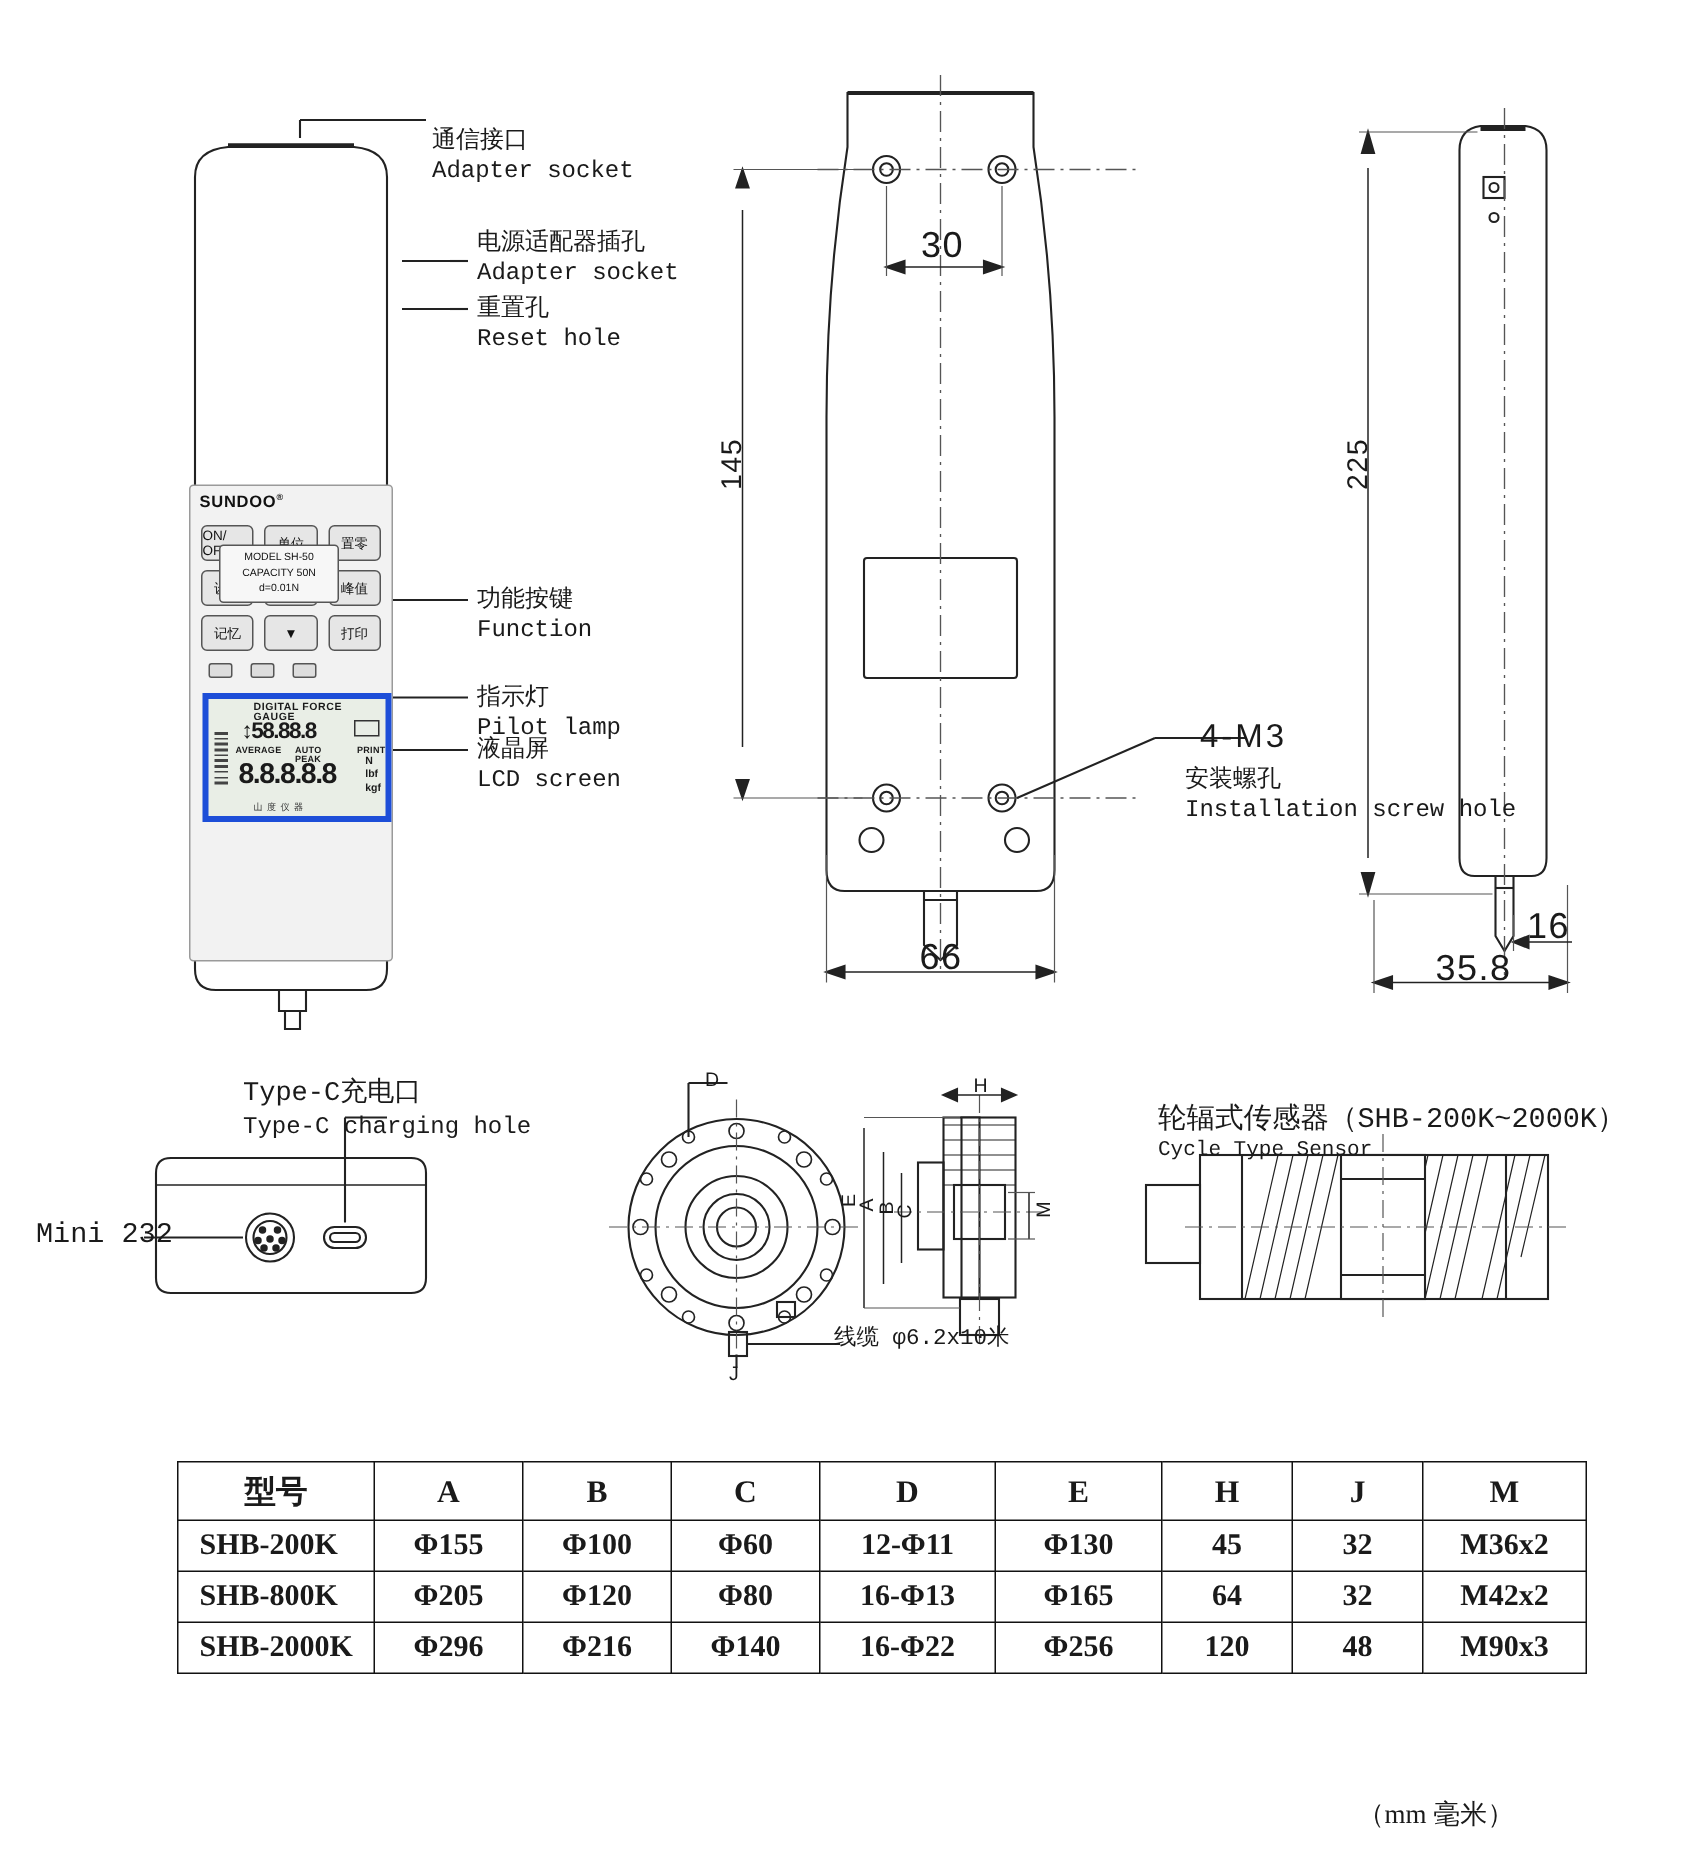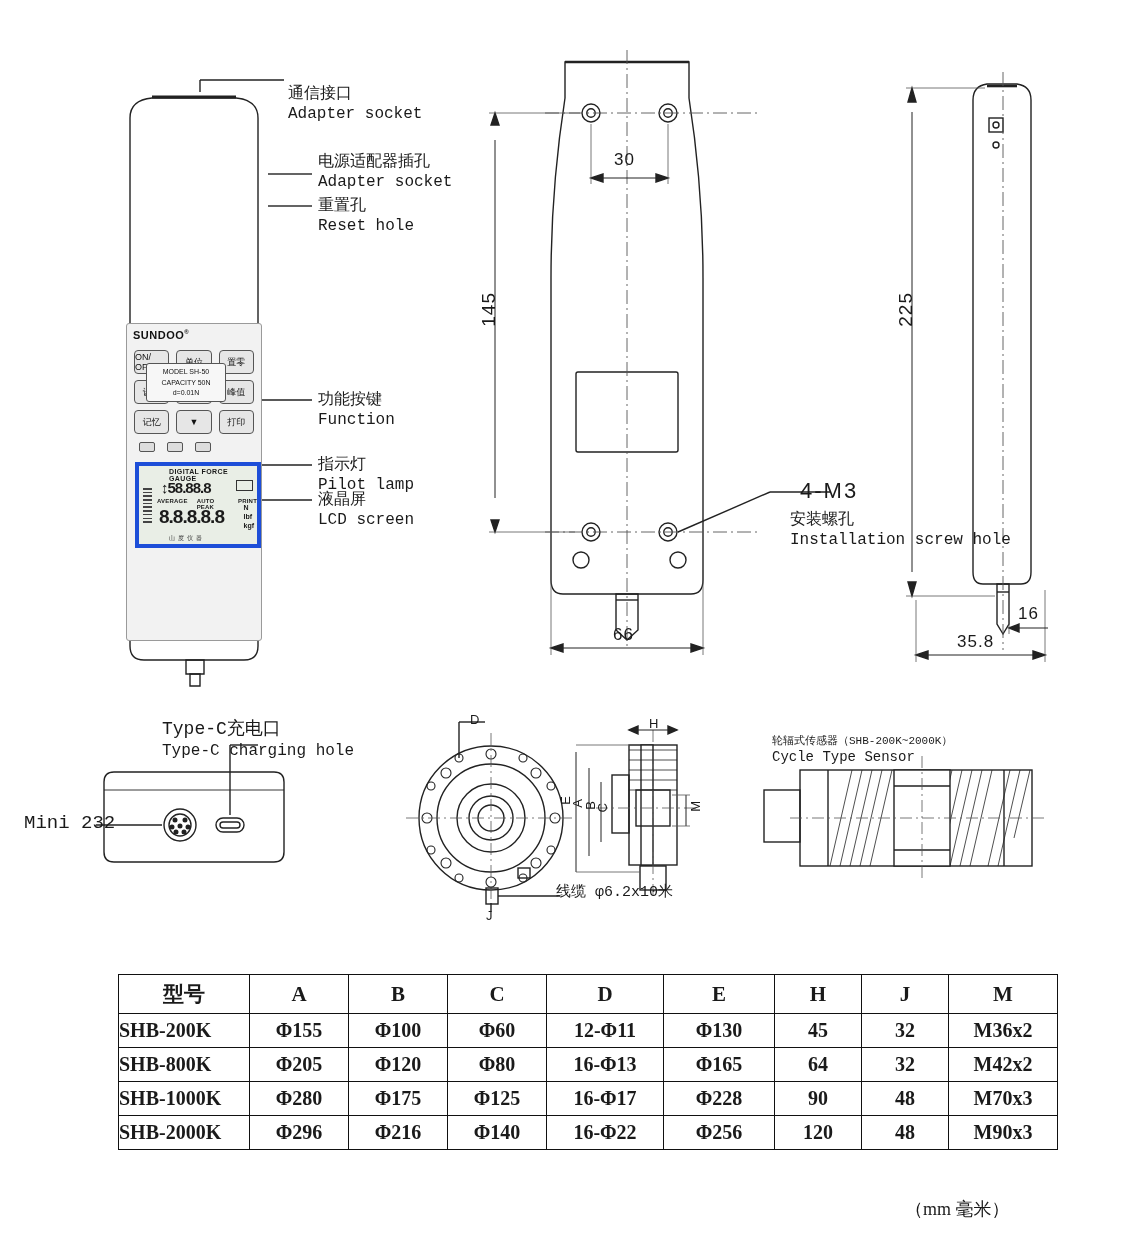--- a/index.html
+++ b/index.html
@@ -8,38 +8,38 @@
     background:#ffffff;
     font-family:"Liberation Serif", serif;
     color:#1a1a1a;
     position:relative;
     overflow:hidden;
   }
   .abs{position:absolute;font-family:Liberation Mono, monospace;}
   .lbl{font-size:15px;line-height:1.25;white-space:nowrap;}
   .lbl .cn{font-size:16px;}
   .lbl .en{font-size:16px;}
-  .dim{font-family:"Liberation Sans", sans-serif;font-size:17px;letter-spacing:1px;}
+  .dim{font-family:"Liberation Sans", sans-serif;font-size:24px;letter-spacing:1px;}
   .dimv{font-family:"Liberation Sans", sans-serif;font-size:19px;letter-spacing:1px;
         writing-mode:vertical-rl;transform:rotate(180deg);}
   svg{position:absolute;left:0;top:0;}
   
   #spec-table{
     position:absolute;left:118px;top:974px;border-collapse:collapse;
   }
   #spec-table td,#spec-table th{
     border:1.5px solid #111;
     font-family:"Liberation Serif", serif;
     font-size:20px;
     text-align:center;
     padding:5px 0;
     font-weight:bold;
   }
   #spec-table th{font-size:21px;}
-  #spec-table td.model{text-align:left;}
+  #spec-table td.model{text-align:left;padding-left:14px;}
   .tbl-note{position:absolute;left:905px;top:1163px;font-size:18px;margin-top:34px;}
   
   .meter-body{
     position:absolute;left:118px;top:95px;width:152px;height:570px;
   }
   .panel{
     position:absolute;left:8px;top:228px;width:134px;height:316px;
     background:#f2f2f2;border:1px solid #9a9a9a;border-radius:3px;
   }
   .brand{
@@ -403,21 +403,21 @@
 <div class="abs" style="left:649px;top:716px;font-size:13px;font-family:'Liberation Sans',sans-serif;">H</div>
 <div class="abs dimv" style="left:570px;top:798px;font-size:13px;">A</div>
 <div class="abs dimv" style="left:583px;top:800px;font-size:13px;">B</div>
 <div class="abs dimv" style="left:595px;top:802px;font-size:13px;">C</div>
 <div class="abs dimv" style="left:558px;top:795px;font-size:13px;">E</div>
 <div class="abs dimv" style="left:688px;top:800px;font-size:13px;">M</div>
 <div class="abs" style="left:486px;top:908px;font-size:13px;font-family:'Liberation Sans',sans-serif;">J</div>
 <div class="abs" style="left:556px;top:882px;font-size:15px;">线缆 φ6.2x10米</div>
 
 <div class="abs lbl" style="left:772px;top:735px;">
-  <div style="font-size:11px;">轮辐式传感器（SHB-200K~2000K）</div>
+  <div style="font-size:19px;">轮辐式传感器（SHB-200K~2000K）</div>
   <div style="font-size:14px;">Cycle Type Sensor</div>
 </div>
 
 <table id="spec-table">
   <thead>
     <tr>
       <th style="width:130px">型号</th>
       <th style="width:98px">A</th>
       <th style="width:98px">B</th>
       <th style="width:98px">C</th>
@@ -445,31 +445,20 @@
       <td>Φ205</td>
       <td>Φ120</td>
       <td>Φ80</td>
       <td>16-Φ13</td>
       <td>Φ165</td>
       <td>64</td>
       <td>32</td>
       <td>M42x2</td>
     </tr>
     <tr>
-      <td class="model">SHB-1000K</td>
-      <td>Φ280</td>
-      <td>Φ175</td>
-      <td>Φ125</td>
-      <td>16-Φ17</td>
-      <td>Φ228</td>
-      <td>90</td>
-      <td>48</td>
-      <td>M70x3</td>
-    </tr>
-    <tr>
       <td class="model">SHB-2000K</td>
       <td>Φ296</td>
       <td>Φ216</td>
       <td>Φ140</td>
       <td>16-Φ22</td>
       <td>Φ256</td>
       <td>120</td>
       <td>48</td>
       <td>M90x3</td>
     </tr>

